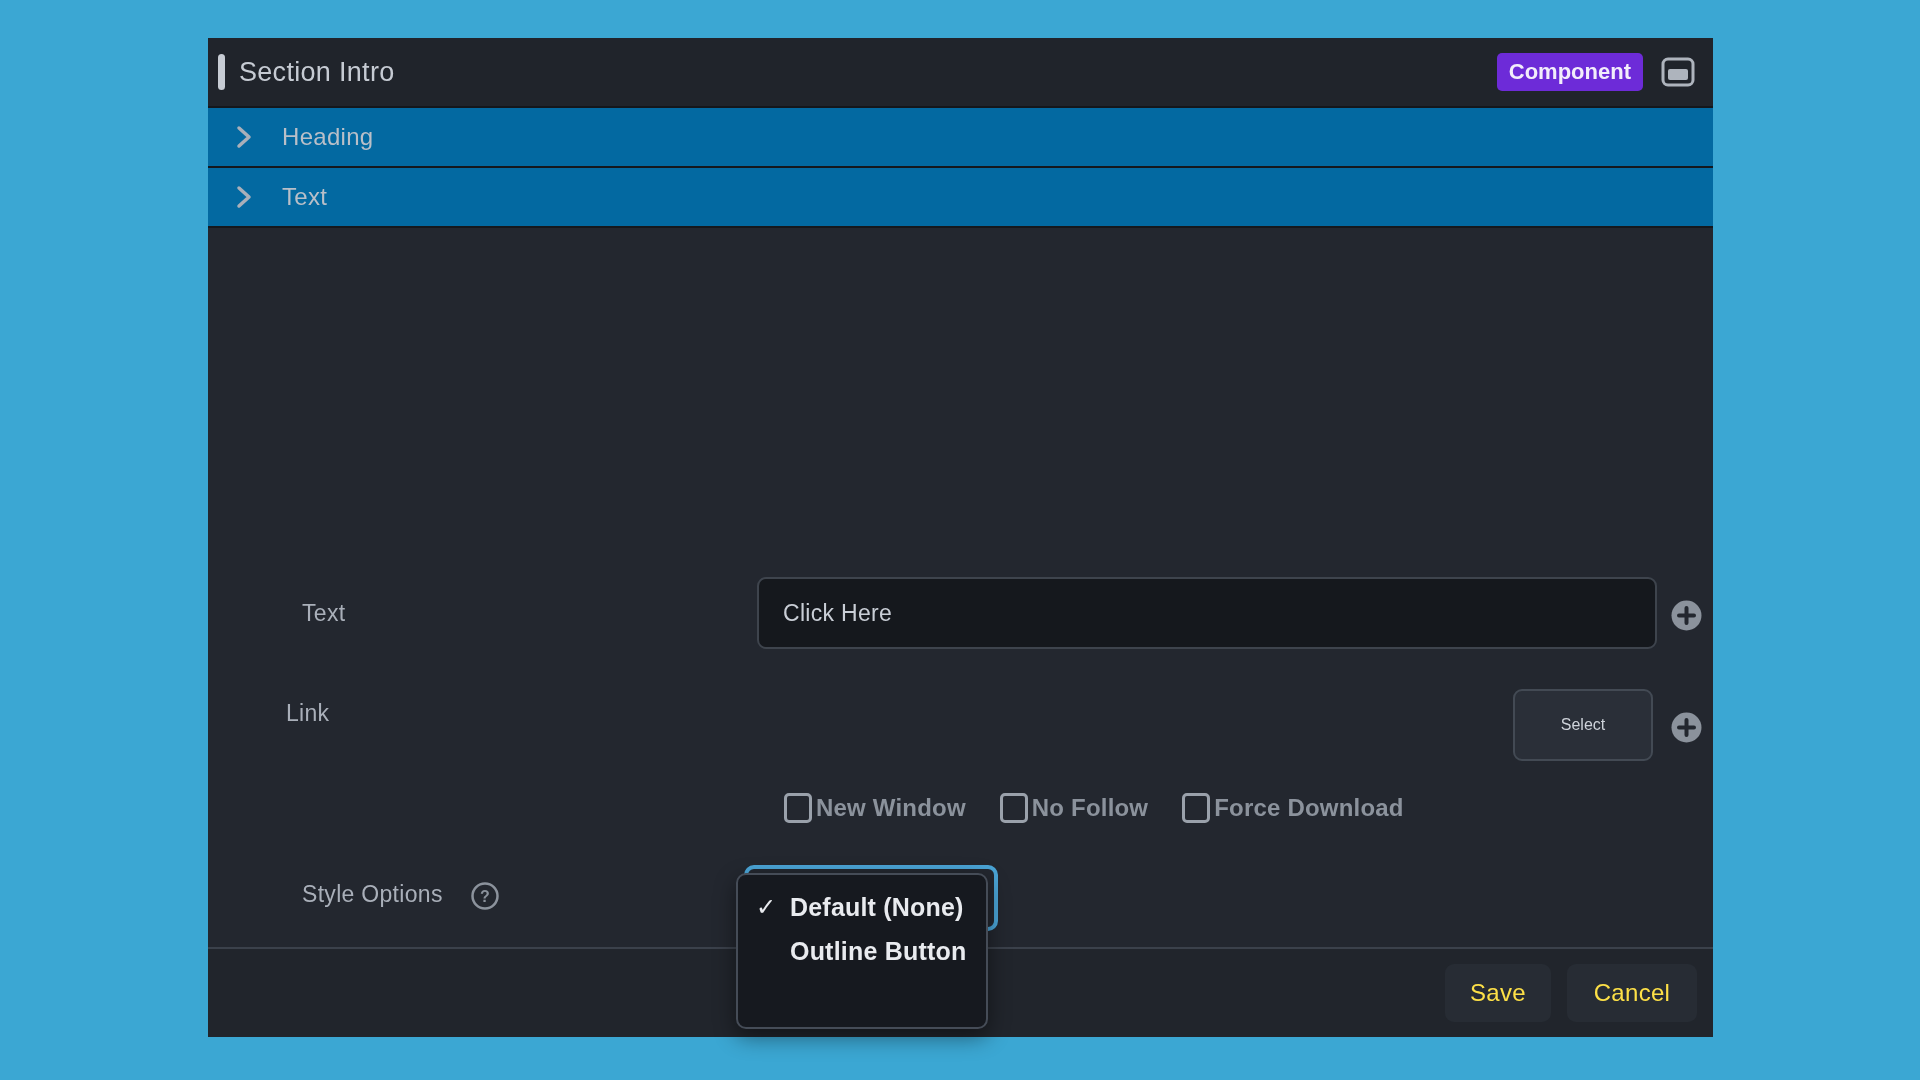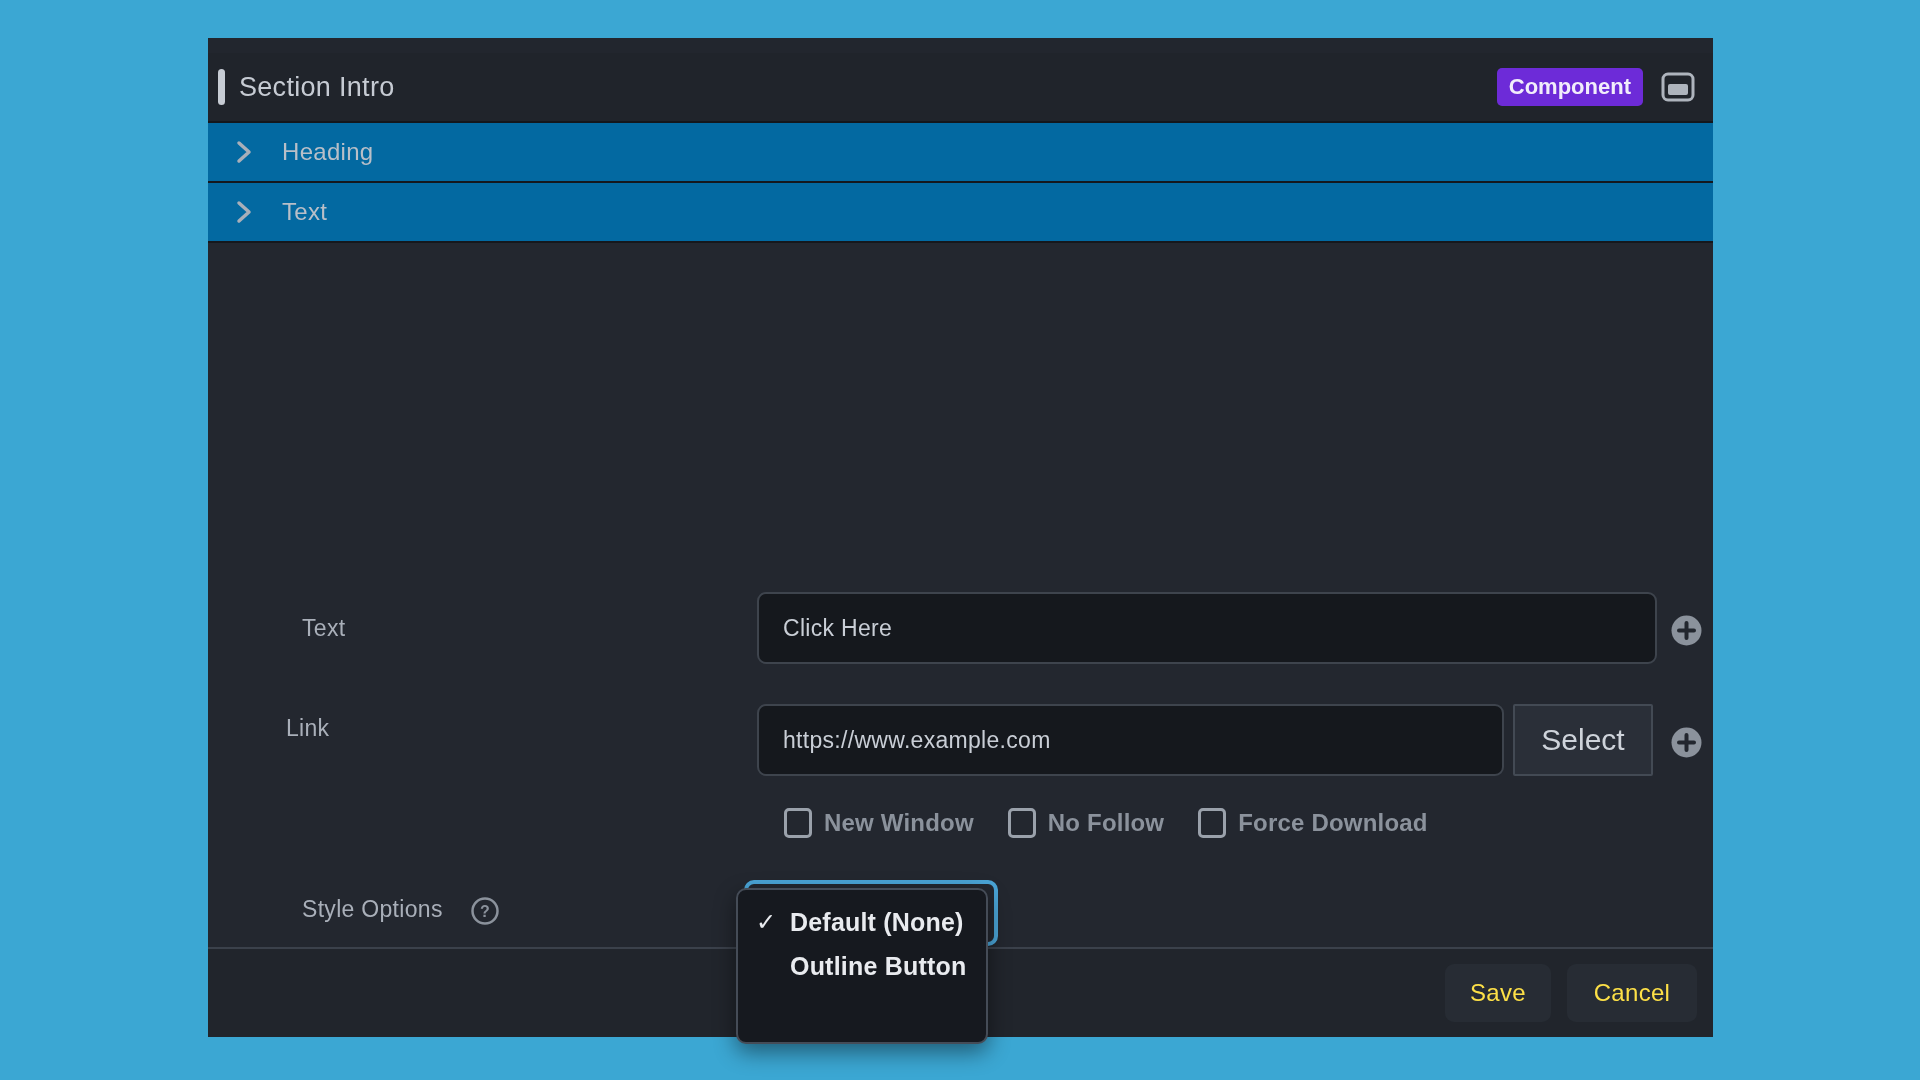--- a/index.html
+++ b/index.html
@@ -19,21 +19,20 @@
   }
   
   .dialog-header {
     height: 70px;
     background: #20242B;
     border-bottom: 2px solid #14171C;
     display: flex;
     align-items: center;
     padding: 0 18px 0 10px;
     flex: 0 0 auto;
-    margin-top: 15px;
   }
   .accent-bar {
     width: 7px; height: 36px;
     background: #C7CCD4;
     border-radius: 4px;
     margin-right: 14px;
   }
   .dialog-title {
     color: #C6CBD3;
     font-size: 27px;
@@ -104,37 +103,37 @@
     font-size: 23px;
     display: flex;
     align-items: center;
     padding: 0 24px;
     letter-spacing: 0.3px;
   }
   .select-button {
     position: absolute;
     background: #2A2F38;
     border: 2px solid #434A54;
-    border-radius: 2px;
+    border-radius: 9px;
     color: #CED3DA;
-    font-size: 30px;
+    font-size: 16px;
     display: flex;
     align-items: center;
     justify-content: center;
     cursor: pointer;
   }
   .plus-icon { position: absolute; cursor: pointer; }
   .checkbox-row {
     position: absolute;
     left: 576px; top: 565px;
     display: flex;
     align-items: center;
     gap: 34px;
   }
-  .checkbox-item { display: flex; align-items: center; gap: 12px; cursor: pointer; }
+  .checkbox-item { display: flex; align-items: center; gap: 4px; cursor: pointer; }
   .checkbox-box {
     width: 28px; height: 30px;
     border: 3px solid #9AA1AB;
     border-radius: 5px;
     background: transparent;
   }
   .checkbox-label {
     color: #8B929C;
     font-size: 24px;
     font-weight: 700;
@@ -246,21 +245,20 @@
     <div class="field-label" style="left:94px; top:372px;">Text</div>
     <div class="text-input" style="left:549px; top:349px; width:900px; height:72px;text-align:right;">Click Here</div>
     <span class="plus-icon" style="left:1462px; top:371px;">
       <svg width="33" height="33" viewBox="0 0 33 33">
         <circle cx="16.5" cy="16.5" r="15" fill="#8B929C"></circle>
         <path d="M16.5 9 V24 M9 16.5 H24" stroke="#23272F" stroke-width="4" stroke-linecap="round"></path>
       </svg>
     </span>
 
     <div class="field-label" style="left:78px; top:472px;">Link</div>
-    <div class="text-input" style="left:549px; top:461px; width:747px; height:72px;">https://www.example.com</div>
     <div class="select-button" style="left:1305px; top:461px; width:140px; height:72px;">Select</div>
     <span class="plus-icon" style="left:1462px; top:483px;">
       <svg width="33" height="33" viewBox="0 0 33 33">
         <circle cx="16.5" cy="16.5" r="15" fill="#8B929C"></circle>
         <path d="M16.5 9 V24 M9 16.5 H24" stroke="#23272F" stroke-width="4" stroke-linecap="round"></path>
       </svg>
     </span>
 
     <div class="checkbox-row">
       <div class="checkbox-item">

